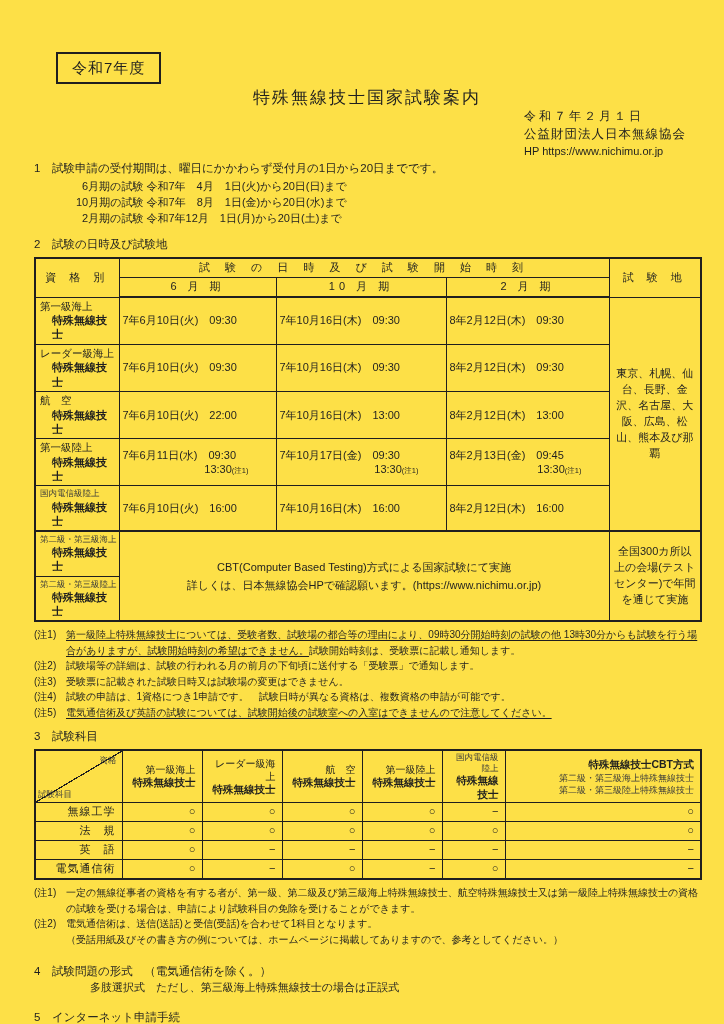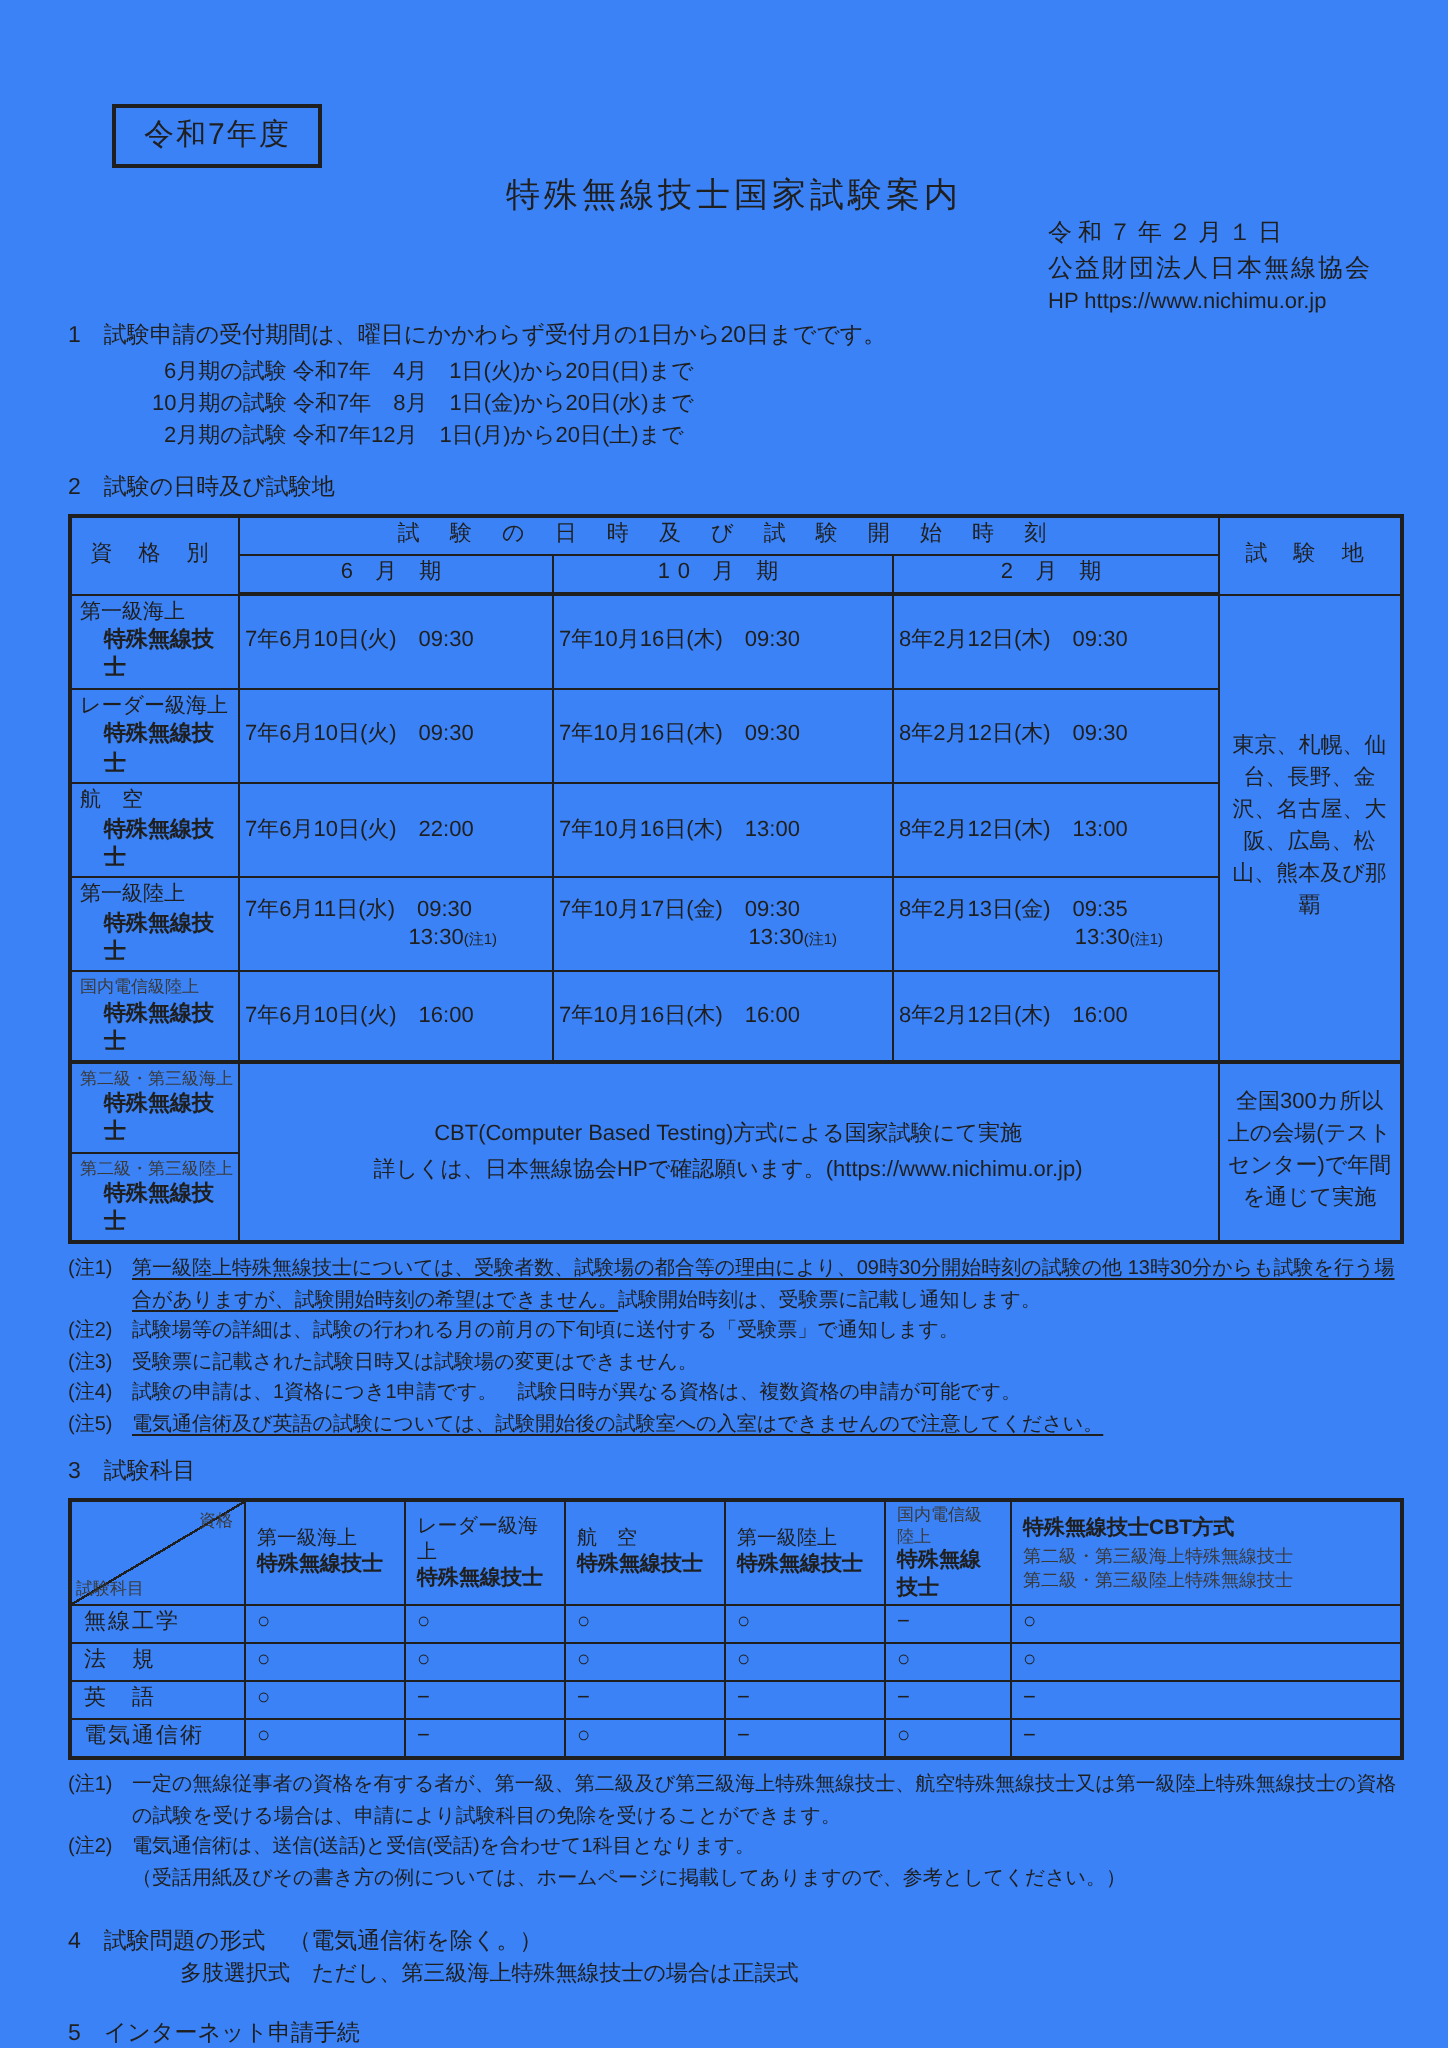--- a/index.html
+++ b/index.html
@@ -1,17 +1,17 @@
 <!DOCTYPE html>
 <html lang="ja"><head>
 <meta charset="utf-8">
 <style>
   html,body{margin:0;padding:0;background:#e8e8e8;}
   .page{
-    width:724px;height:1024px;background:#3b82f6;color:#1f1f1f;
+    width:724px;height:1024px;background:#fde047;color:#1f1f1f;
     font-family:"Liberation Sans","DejaVu Sans",sans-serif;
     font-size:11px;line-height:1.45;box-sizing:border-box;
     padding:40px 24px 20px 34px;overflow:hidden;position:relative;
   }
   .hdr{position:relative;height:112px;}
   .year-box{
     position:absolute;left:22px;top:12px;border:2px solid #1f1f1f;
     padding:3px 14px;font-size:15px;letter-spacing:1px;
   }
   .doc-title{
@@ -45,21 +45,21 @@
   .cbt-cell{text-align:center;font-size:10.5px;line-height:1.7;margin-top:34px;}
   .cbt-top td{border-top:2px solid #1f1f1f;}
   .notes{margin-top:5px;}
   .note{display:flex;font-size:10px;line-height:1.55;}
   .note-label{flex:0 0 32px;}
   .note-body{flex:1;}
   .u{text-decoration:underline;text-underline-offset:2px;}
   .subj-table{margin-top:4px;border:2px solid #1f1f1f;}
   .subj-table td,.subj-table th{
     border:1px solid #1f1f1f;padding:1px 6px;font-weight:normal;
-    text-align:left;vertical-align:middle;font-size:11px;
+    text-align:right;vertical-align:middle;font-size:11px;
   }
   .corner{position:relative;height:46px;padding:0;}
   .corner .diag{
     position:absolute;inset:0;
     background:linear-gradient(to bottom right,
       transparent calc(50% - 0.6px),#1f1f1f calc(50% - 0.6px),
       #1f1f1f calc(50% + 0.6px),transparent calc(50% + 0.6px));
   }
   .corner .c-top{position:absolute;top:3px;right:5px;font-size:8.5px;color:#3a3a3a;}
   .corner .c-bot{position:absolute;bottom:2px;left:2px;font-size:8.5px;color:#3a3a3a;}
@@ -151,21 +151,21 @@
         <td class="dt-cell">7年10月16日(木)　13:00</td>
         <td class="dt-cell">8年2月12日(木)　13:00</td>
       </tr>
       <tr>
         <td class="name-cell">
               <span class="name1">第一級陸上</span>
               <span class="name2">特殊無線技士</span>
             </td>
         <td class="dt-cell"><span>7年6月11日(水)　09:30</span><span class="dt2"><span>13:30</span><span class="note-ref">(注1)</span></span></td>
         <td class="dt-cell"><span>7年10月17日(金)　09:30</span><span class="dt2"><span>13:30</span><span class="note-ref">(注1)</span></span></td>
-        <td class="dt-cell"><span>8年2月13日(金)　09:35</span><span class="dt2"><span>13:30</span><span class="note-ref">(注1)</span></span></td>
+        <td class="dt-cell"><span>8年2月13日(金)　09:45</span><span class="dt2"><span>13:30</span><span class="note-ref">(注1)</span></span></td>
       </tr>
       <tr>
         <td class="name-cell">
               <span class="name1 small">国内電信級陸上</span>
               <span class="name2">特殊無線技士</span>
             </td>
         <td class="dt-cell">7年6月10日(火)　16:00</td>
         <td class="dt-cell">7年10月16日(木)　16:00</td>
         <td class="dt-cell">8年2月12日(木)　16:00</td>
       </tr>

